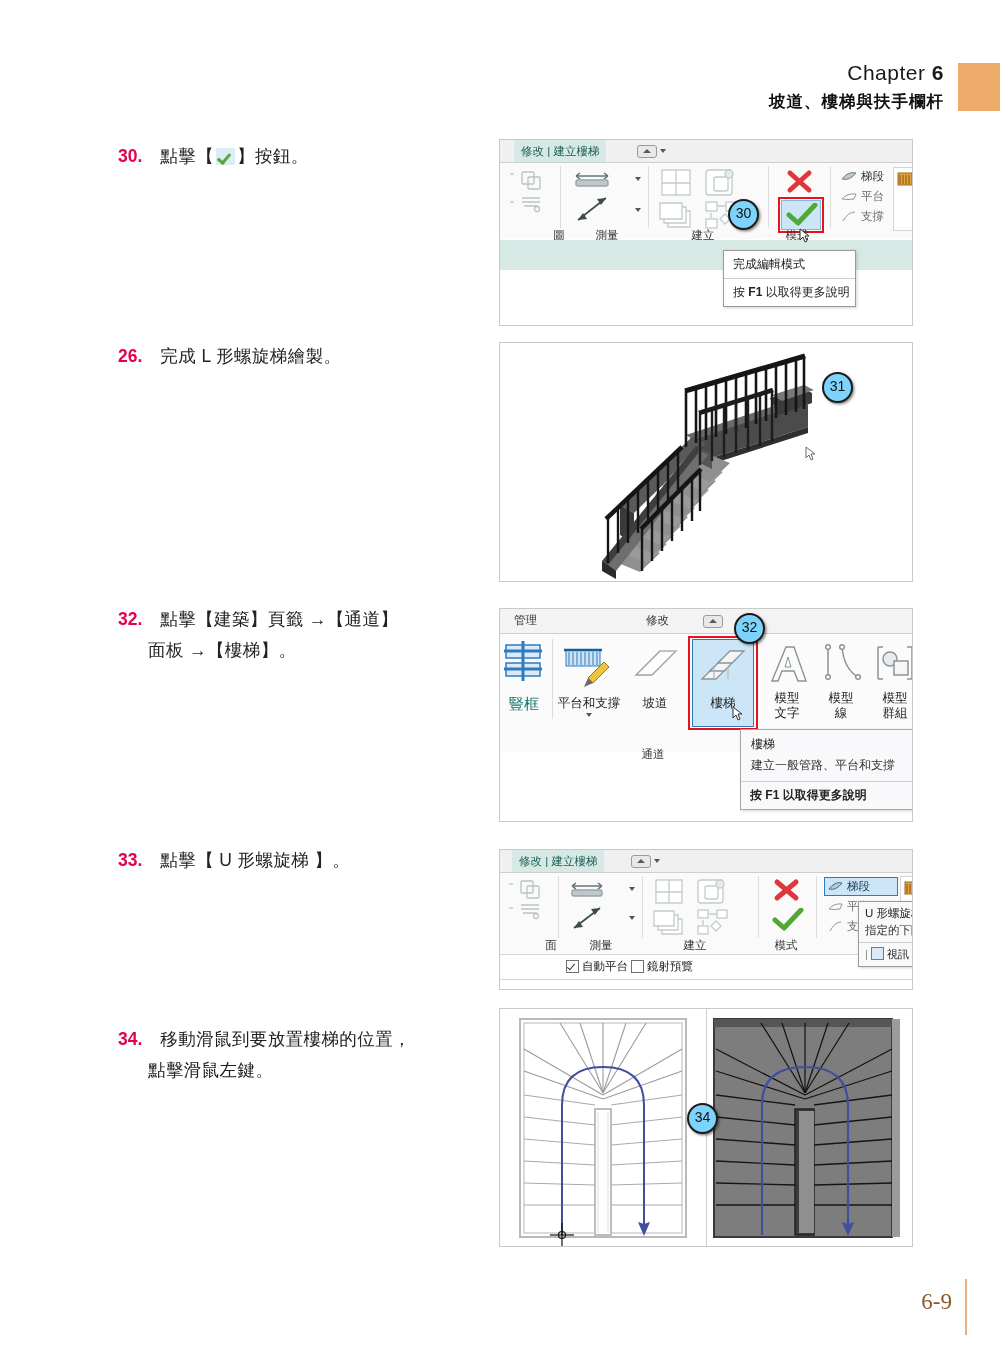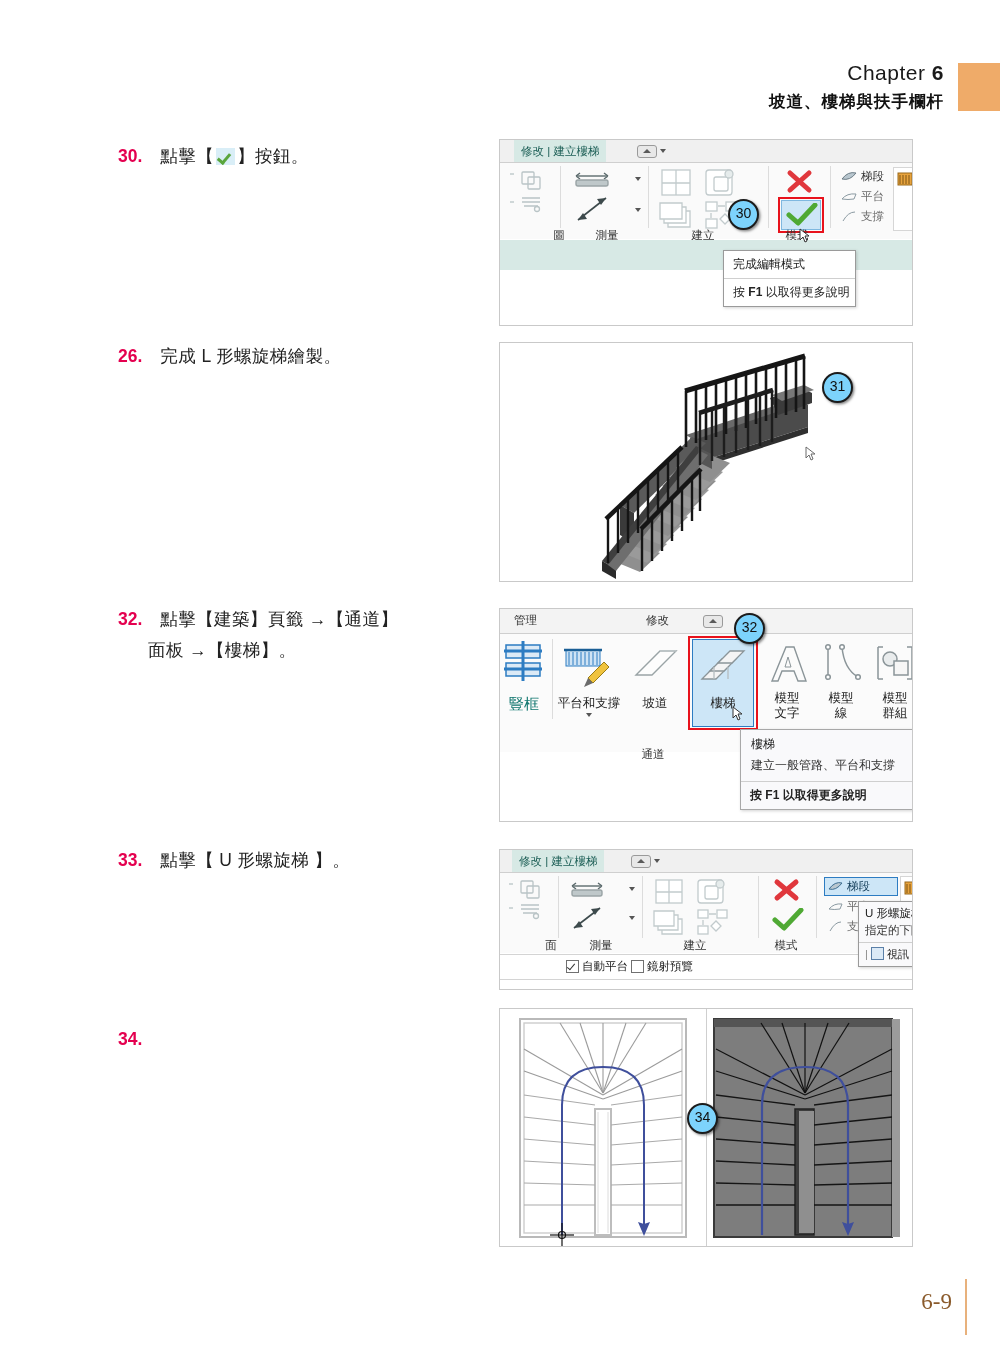--- a/index.html
+++ b/index.html
@@ -536,20 +536,24 @@
       <span>視訊</span>
     </div>
   </div>
 
   <svg style="position:absolute;left:394px;top:28px;" width="20" height="24" opacity="0"></svg>
 
 </div>
 
 <div class="step s34">
   <span class="num">34.</span>
+  <span class="txt">
+    <span>移動滑鼠到要放置樓梯的位置，</span><br>
+    <span style="margin-left:30px;display:inline-block;">點擊滑鼠左鍵。</span>
+  </span>
 </div>
 
 <div class="fig" id="fig34">
   <div class="planwrap">
 
     <div class="planhalf">
       <svg width="100%" height="100%" viewBox="0 0 206 237" preserveAspectRatio="none">
         <rect x="0" y="0" width="206" height="237" fill="#ffffff"></rect>
 
         <rect x="20" y="10" width="166" height="218" fill="none" stroke="#b9b9b9" stroke-width="2"></rect>

